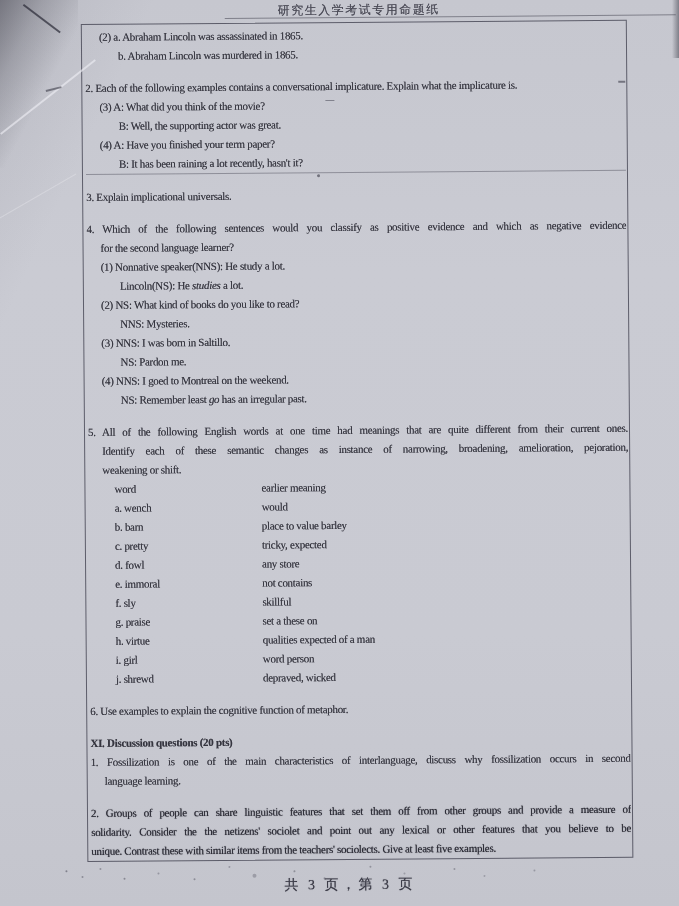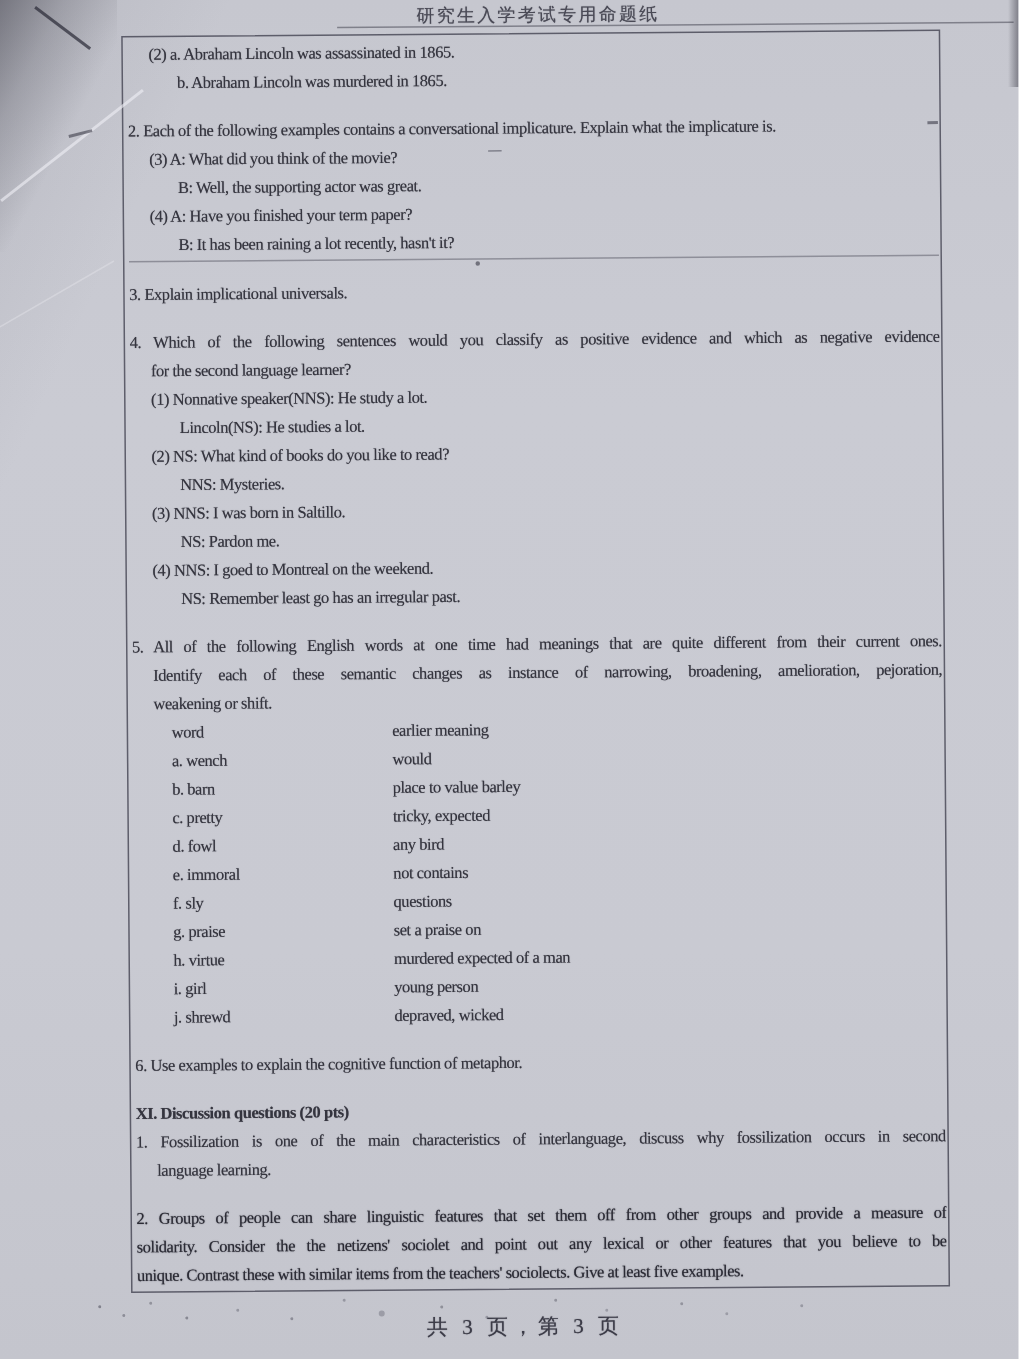--- a/index.html
+++ b/index.html
@@ -47,21 +47,21 @@
   .line.flush{white-space:normal;text-align:justify;text-align-last:justify;}
   .line.blank{height:13px;}
   .line.rule{border-top:1px solid rgba(70,70,84,.45);}
   .line.bold{font-weight:bold;}
   .line.dark{color:#2b2b35;text-shadow:0 0 .8px rgba(43,43,53,.8);}
   .ind0{padding-left:0;}
   .ind1{padding-left:14px;}
   .ind2{padding-left:33px;}
   .ind3{padding-left:26px;}
   .col0{display:inline-block;width:147px;}
-  .i{}
+  .i{font-style:italic;}
   
   .corner-shadow{
     position:absolute;left:0;top:0;width:78px;height:168px;
     background:linear-gradient(118deg, rgba(52,52,62,.5) 0%, rgba(52,52,62,.22) 26%, rgba(52,52,62,0) 56%);
     pointer-events:none;
   }
   .crease1{
     position:absolute;left:-12px;top:96px;width:120px;height:2px;
     background:rgba(236,236,242,.65);transform:rotate(-38deg);
   }
@@ -137,26 +137,26 @@
         <div class="line ind1">(4) NNS: I goed to Montreal on the weekend.</div>
         <div class="line ind2"><span>NS: Remember least </span><span class="i">go</span><span> has an irregular past.</span></div>
         <div class="line ind0 blank"></div>
         <div class="line ind0 flush">5. All of the following English words at one time had meanings that are quite different from their current ones.</div>
         <div class="line ind1 flush">Identify each of these semantic changes as instance of narrowing, broadening, amelioration, pejoration,</div>
         <div class="line ind1">weakening or shift.</div>
         <div class="line ind3"><span class="col0">word</span><span class="col1">earlier meaning</span></div>
         <div class="line ind3"><span class="col0">a. wench</span><span class="col1">would</span></div>
         <div class="line ind3"><span class="col0">b. barn</span><span class="col1">place to value barley</span></div>
         <div class="line ind3"><span class="col0">c. pretty</span><span class="col1">tricky, expected</span></div>
-        <div class="line ind3"><span class="col0">d. fowl</span><span class="col1">any bird</span></div>
+        <div class="line ind3"><span class="col0">d. fowl</span><span class="col1">any store</span></div>
         <div class="line ind3"><span class="col0">e. immoral</span><span class="col1">not contains</span></div>
-        <div class="line ind3"><span class="col0">f. sly</span><span class="col1">questions</span></div>
-        <div class="line ind3"><span class="col0">g. praise</span><span class="col1">set a praise on</span></div>
-        <div class="line ind3"><span class="col0">h. virtue</span><span class="col1">murdered expected of a man</span></div>
-        <div class="line ind3"><span class="col0">i. girl</span><span class="col1">young person</span></div>
+        <div class="line ind3"><span class="col0">f. sly</span><span class="col1">skillful</span></div>
+        <div class="line ind3"><span class="col0">g. praise</span><span class="col1">set a these on</span></div>
+        <div class="line ind3"><span class="col0">h. virtue</span><span class="col1">qualities expected of a man</span></div>
+        <div class="line ind3"><span class="col0">i. girl</span><span class="col1">word person</span></div>
         <div class="line ind3"><span class="col0">j. shrewd</span><span class="col1">depraved, wicked</span></div>
         <div class="line ind0 blank"></div>
         <div class="line ind0">6. Use examples to explain the cognitive function of metaphor.</div>
         <div class="line ind0 blank"></div>
         <div class="line ind0 bold">XI. Discussion questions (20 pts)</div>
         <div class="line ind0 flush">1. Fossilization is one of the main characteristics of interlanguage, discuss why fossilization occurs in second</div>
         <div class="line ind1">language learning.</div>
         <div class="line ind0 blank"></div>
         <div class="line ind0 flush dark">2. Groups of people can share linguistic features that set them off from other groups and provide a measure of</div>
         <div class="line ind0 flush dark">solidarity. Consider the the netizens' sociolet and point out any lexical or other features that you believe to be</div>

